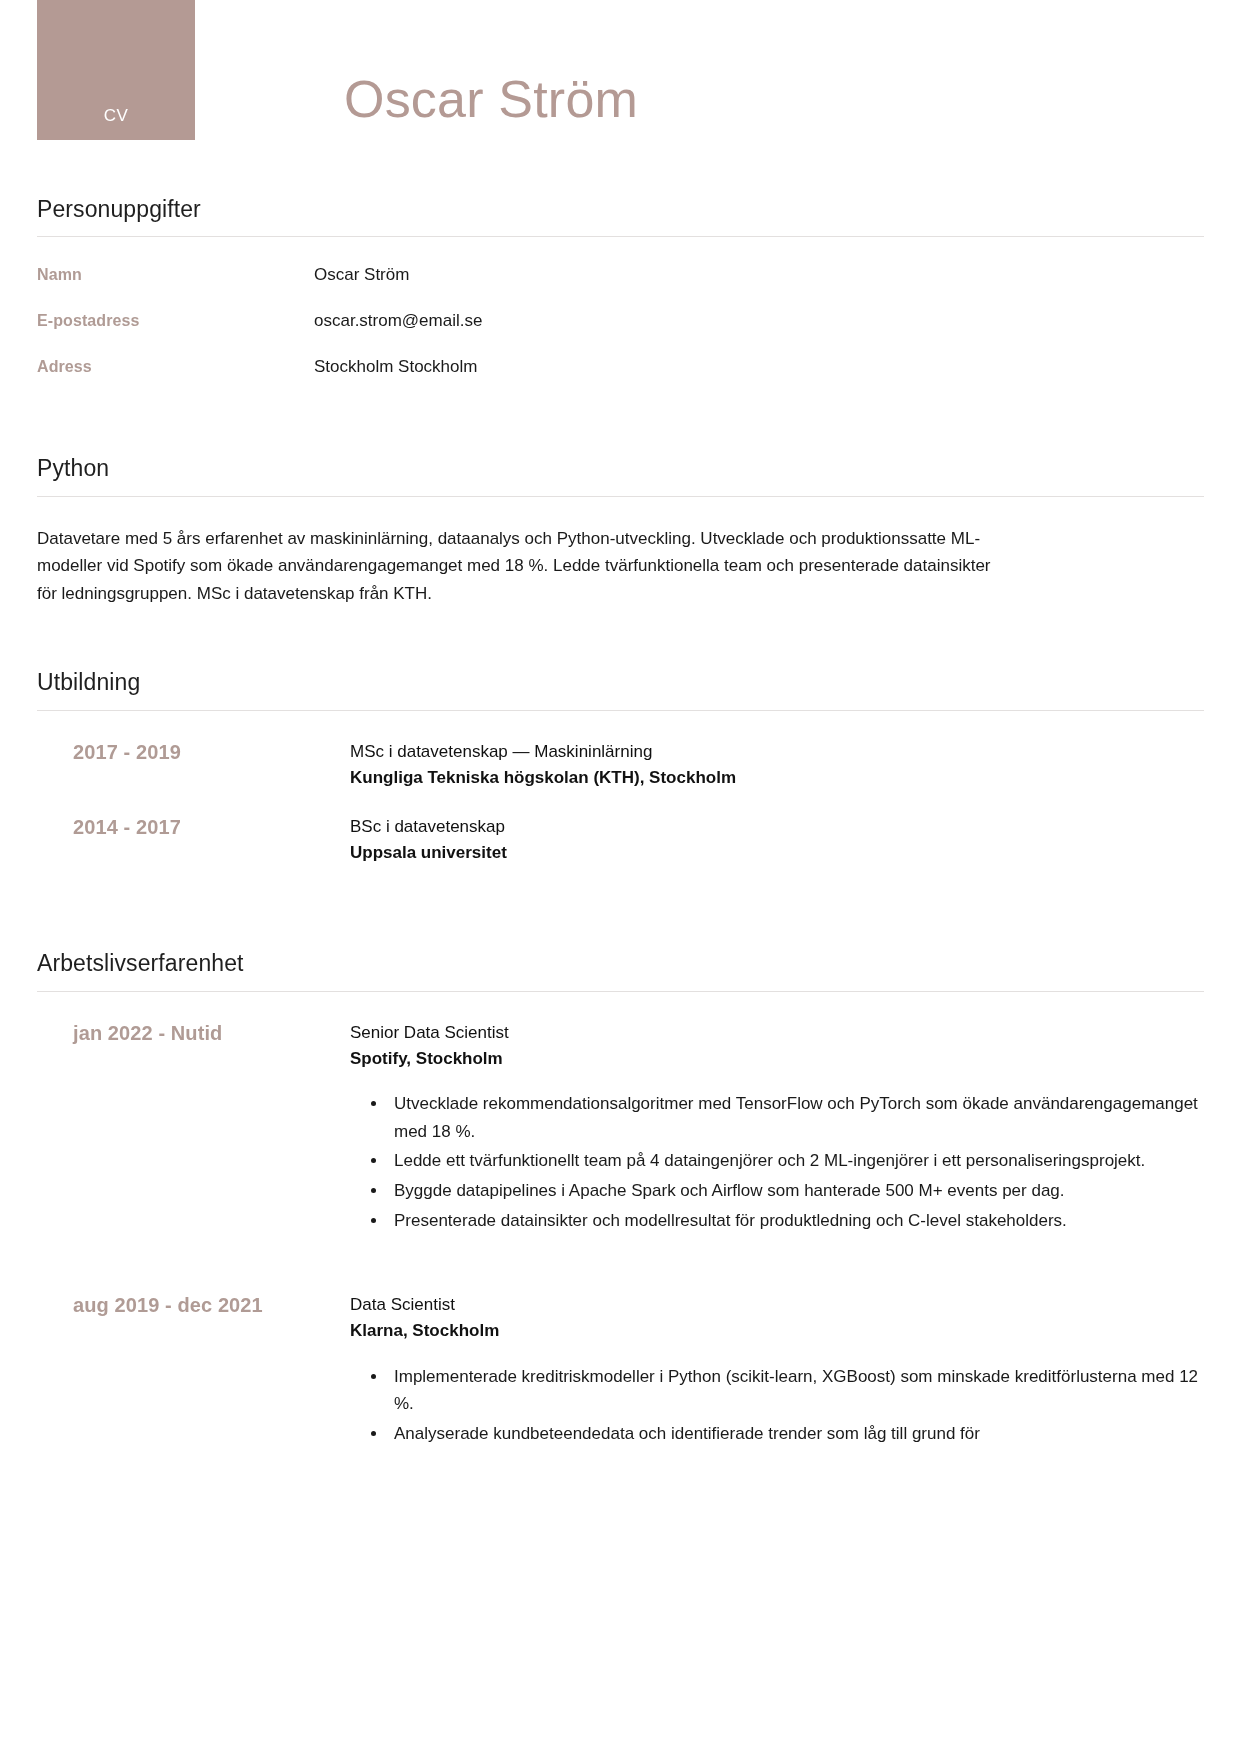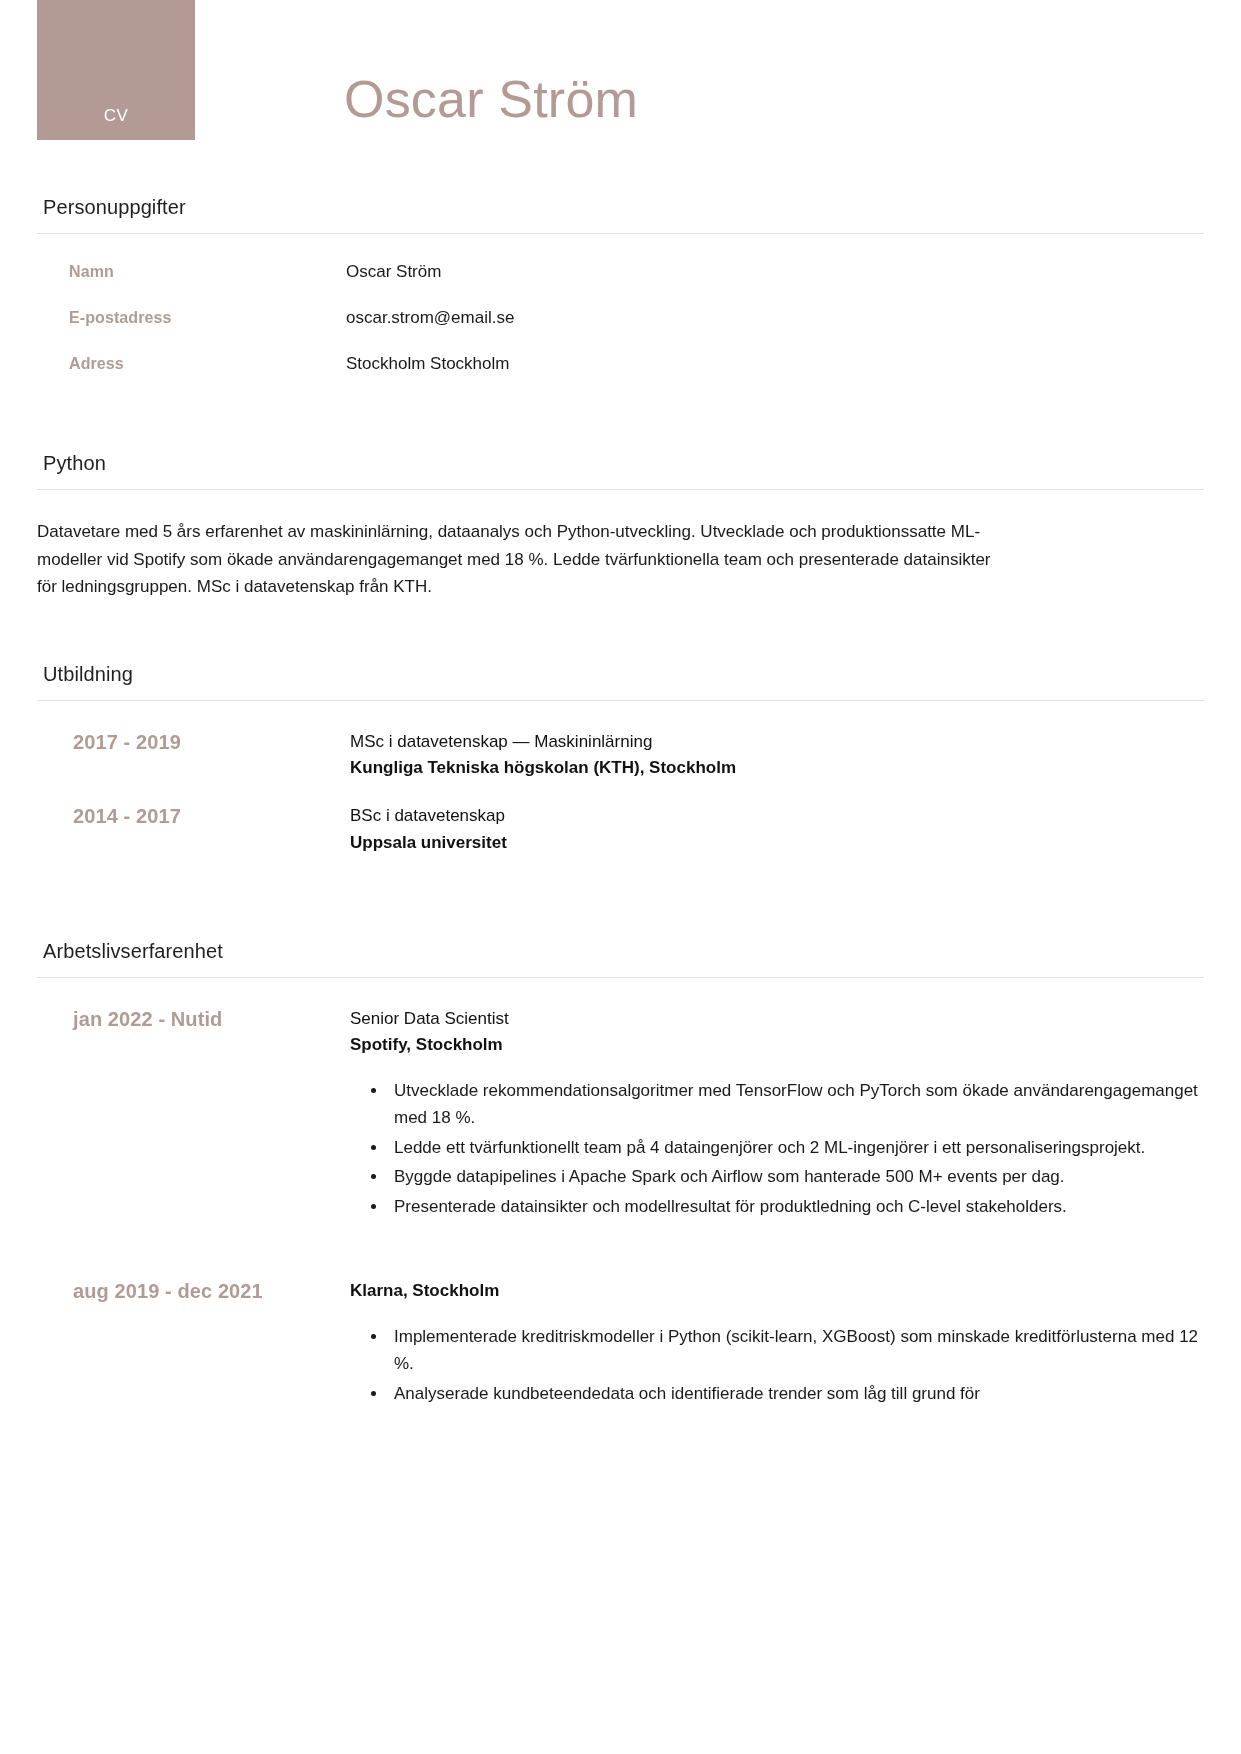--- a/index.html
+++ b/index.html
@@ -58,40 +58,39 @@
     letter-spacing: 0.2px;
     line-height: 1.05;
     white-space: nowrap;
   }
 
   
   .section {
     margin-top: 0;
   }
   .section-title {
-    font-size: 20px;
+    font-size: 23px;
     font-weight: 400;
     color: #1f1f1f;
     letter-spacing: 0.1px;
-    margin: 0 0 14px 6px;
+    margin: 0 0 14px 0;
     line-height: 1.15;
   }
   .section-rule {
     height: 1px;
     background: #e3e0df;
     width: 100%;
     margin-bottom: 28px;
   }
 
   
   .detail-row {
     display: flex;
     align-items: baseline;
     margin-bottom: 26px;
-    margin-left: 32px;
   }
   .detail-label {
     width: 277px;
     flex: 0 0 277px;
     font-size: 16px;
     font-weight: bold;
     color: #b09b95;
     letter-spacing: 0.1px;
   }
   .detail-value {
@@ -237,20 +236,21 @@
           <li>Presenterade datainsikter och modellresultat för produktledning och C-level stakeholders.</li>
         </ul>
       </div>
     </div>
 
     <div class="gap-sm"></div>
 
     <div class="entry">
       <div class="entry-date">aug 2019 - dec 2021</div>
       <div class="entry-body">
+        <div class="entry-title">Data Scientist</div>
         <div class="entry-sub">Klarna, Stockholm</div>
         <ul class="entry-bullets">
           <li>Implementerade kreditriskmodeller i Python (scikit-learn, XGBoost) som minskade kreditförlusterna med 12 %.</li>
           <li>Analyserade kundbeteendedata och identifierade trender som låg till grund för</li>
         </ul>
       </div>
     </div>
   </div>
 
 </div>

